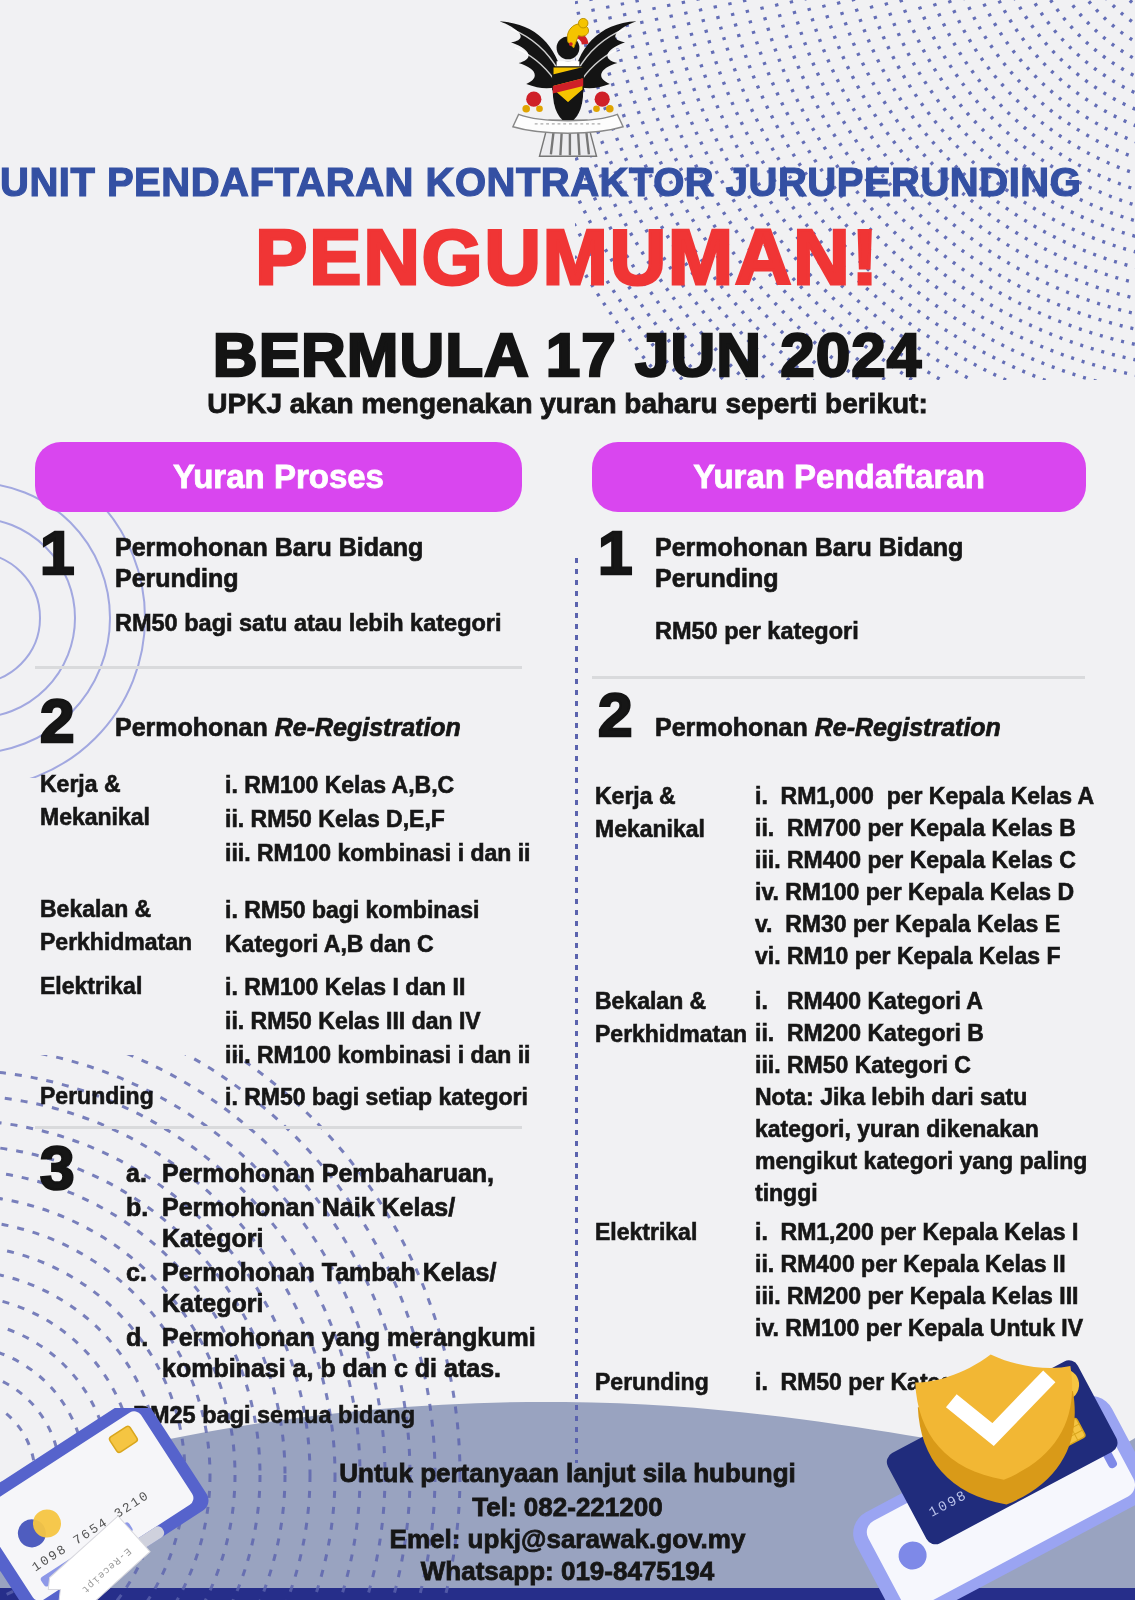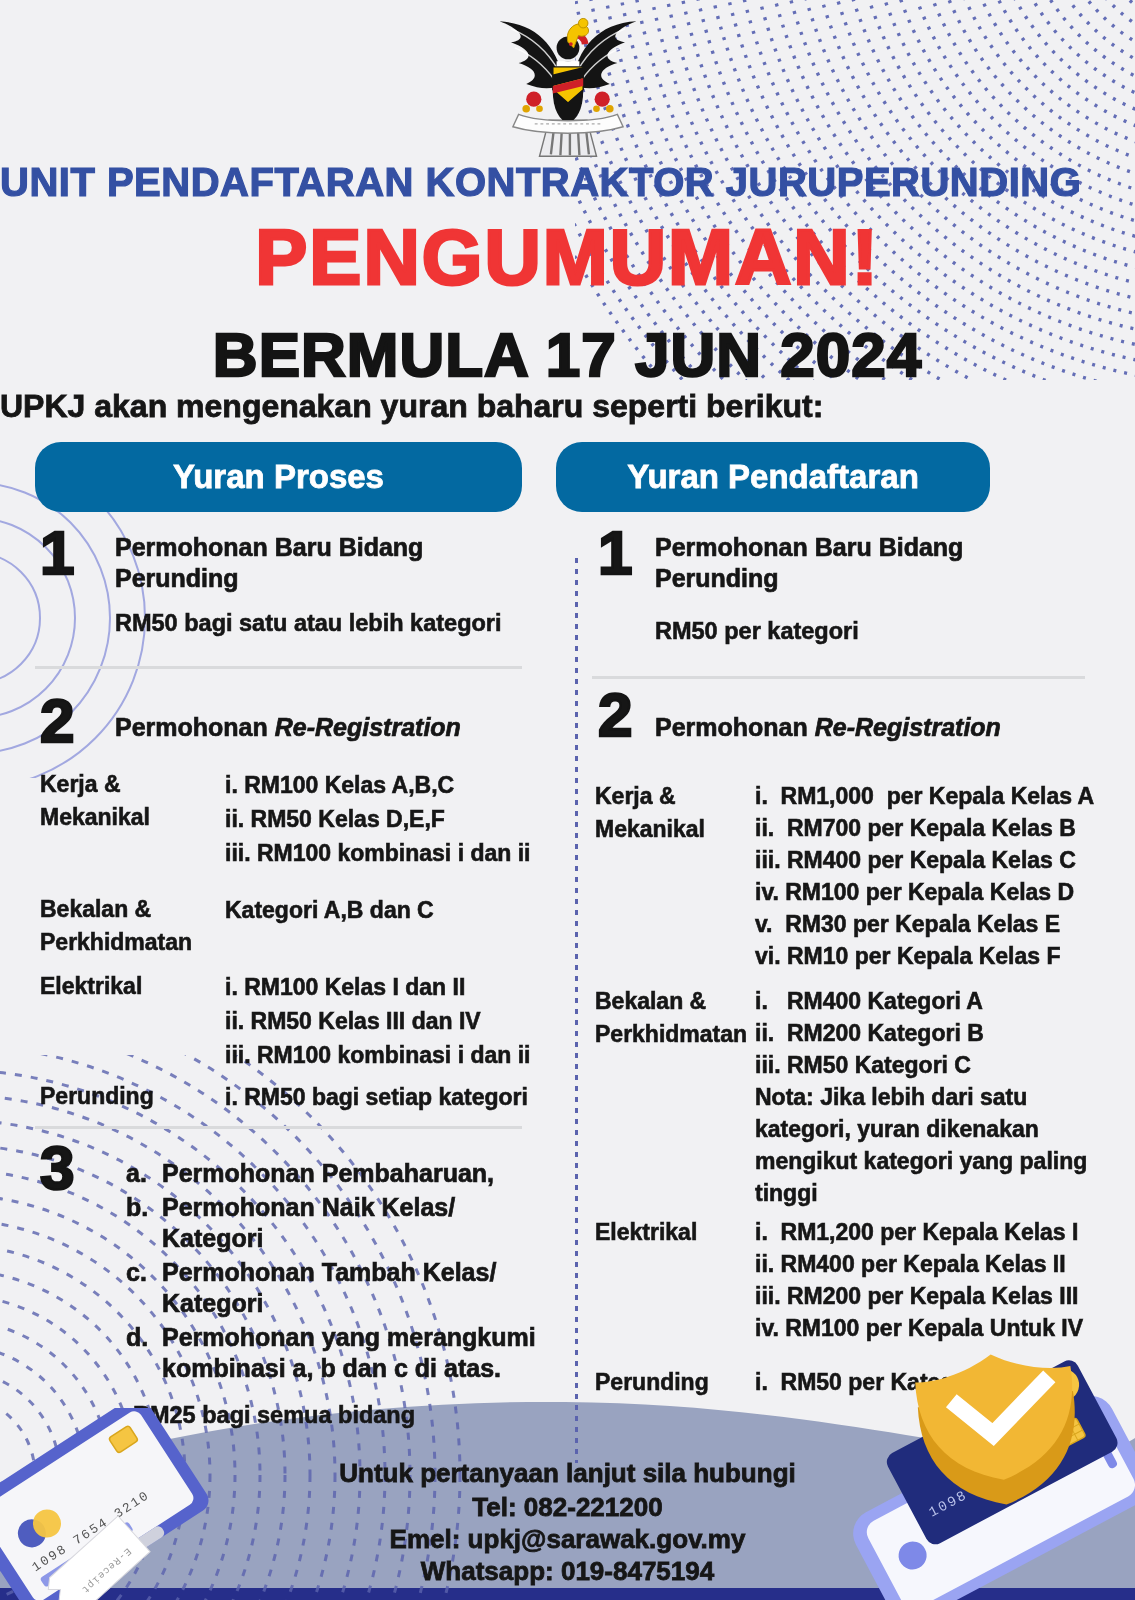--- a/index.html
+++ b/index.html
@@ -13,28 +13,28 @@
   .z1{z-index:1}.z2{z-index:2}.z4{z-index:4}.z5{z-index:5}.z6{z-index:6}
 
   
   .t { position:absolute; font-weight:bold; z-index:5; }
   .org-title { left:0; right:0; top:160px; text-align:left; font-size:40px;
                color:#3450a3; letter-spacing:.5px; -webkit-text-stroke:1.2px #3450a3; }
   .announce  { left:0; right:0; top:212px; text-align:center; font-size:78px;
                color:#f03535; letter-spacing:2px; -webkit-text-stroke:3px #f03535; }
   .effective { left:0; right:0; top:295px; text-align:center; font-size:62px;
                color:#141414; letter-spacing:1px;margin-top:24px; -webkit-text-stroke:2.4px #141414; }
-  .intro     { left:0; right:0; top:388px; text-align:left; font-size:32px;
+  .intro     { left:0; right:0; top:388px; text-align:center; font-size:28px;
                -webkit-text-stroke:.8px #161616; }
 
-  .pill { position:absolute; top:442px; height:70px; background:#0369a1; border-radius:26px;
+  .pill { position:absolute; top:442px; height:70px; background:#d946ef; border-radius:26px;
           color:#fff; font-size:33px; font-weight:bold; display:flex; align-items:center;
           justify-content:center; z-index:5; -webkit-text-stroke:.8px #fff; }
   .pill-left { left:35px; width:487px; }
-  .pill-right{ left:556px; width:434px; }
+  .pill-right{ left:592px; width:494px; }
 
   .num  { position:absolute; font-size:62px; font-weight:bold; z-index:5;
           -webkit-text-stroke:2.6px #141414; line-height:62px; }
   .h25  { font-size:25px; line-height:31px; white-space:pre-line; -webkit-text-stroke:.7px #161616; }
   .note { font-size:23.5px; -webkit-text-stroke:.6px #161616; }
 
   .divider { position:absolute; height:3px; background:#d9dadc; z-index:5; }
 
   .row { position:absolute; display:flex; z-index:5; }
   .row .lbl { font-weight:bold; font-size:23px; line-height:33px; white-space:pre-line;
@@ -216,20 +216,21 @@
       <div>i. RM100 Kelas A,B,C</div>
       <div>ii. RM50 Kelas D,E,F</div>
       <div>iii. RM100 kombinasi i dan ii</div>
     </div>
   </div>
 
   <div class="row lrow" style="left:40px; top:893px;">
     <div class="lbl">Bekalan &amp;
 Perkhidmatan</div>
     <div class="items">
+      <div>i. RM50 bagi kombinasi</div>
       <div>Kategori A,B dan C</div>
     </div>
   </div>
 
   <div class="row lrow" style="left:40px; top:970px;">
     <div class="lbl">Elektrikal</div>
     <div class="items">
       <div>i. RM100 Kelas I dan II</div>
       <div>ii. RM50 Kelas III dan IV</div>
       <div>iii. RM100 kombinasi i dan ii</div>

